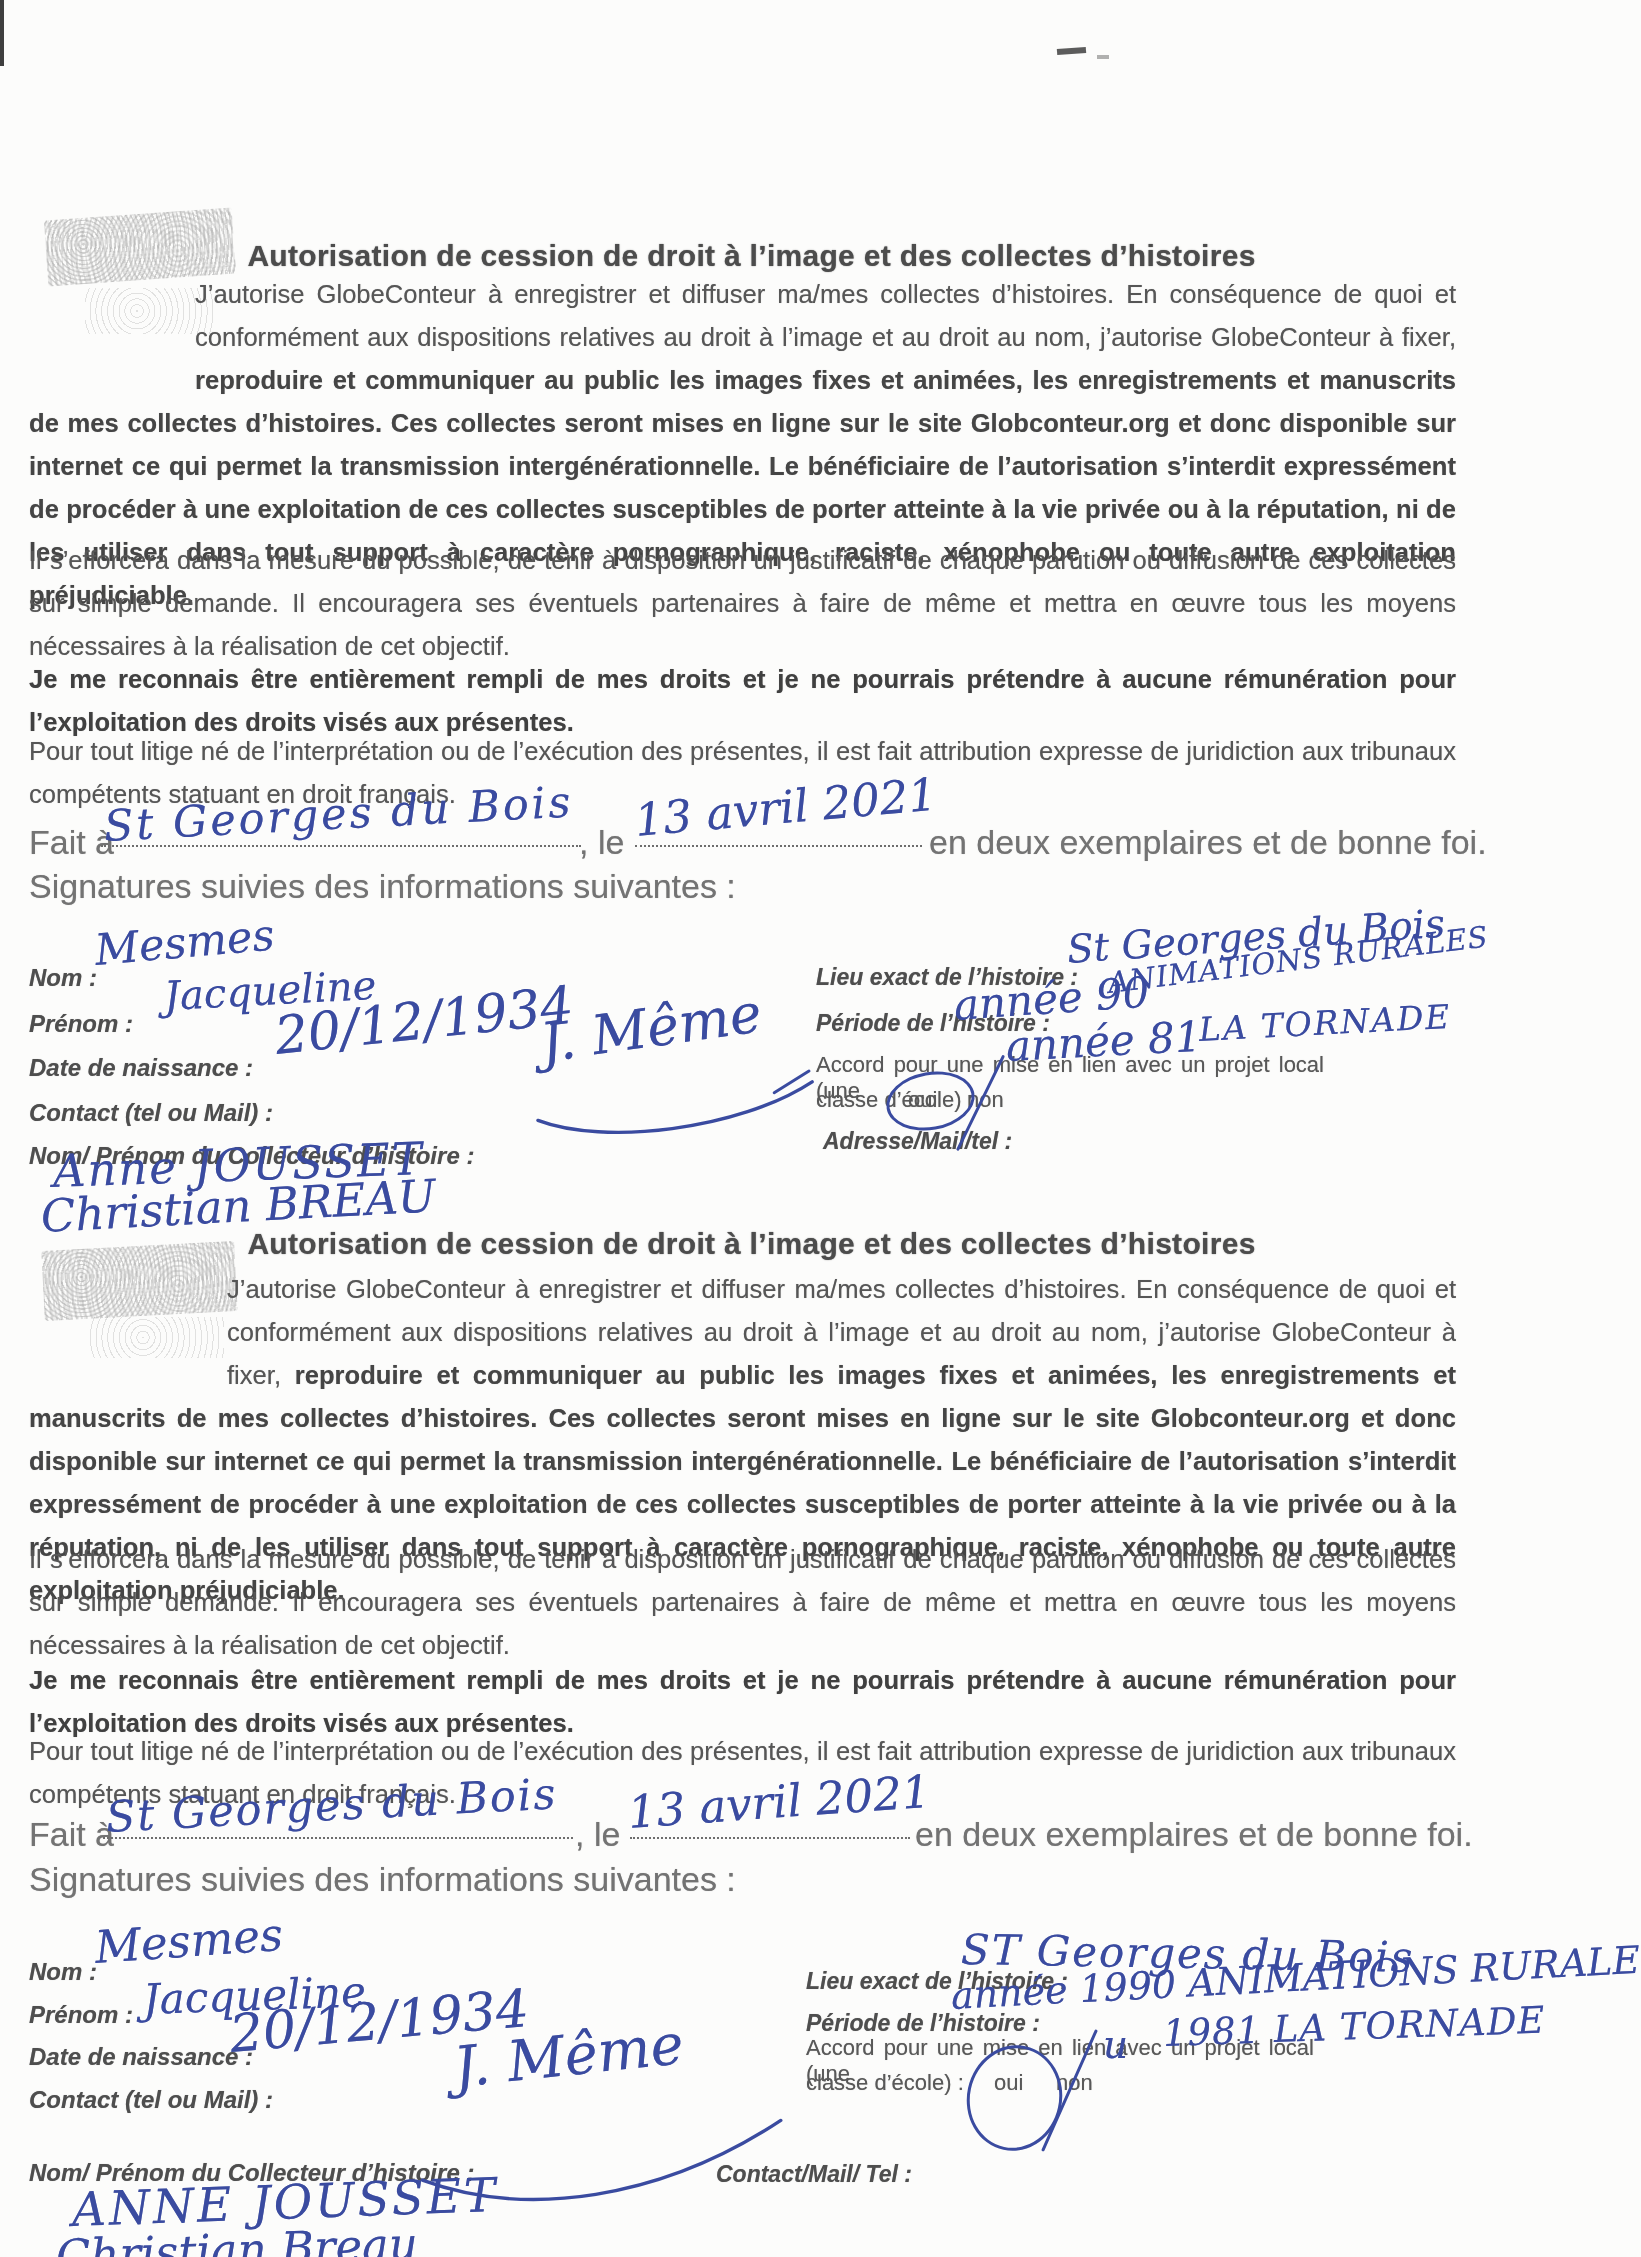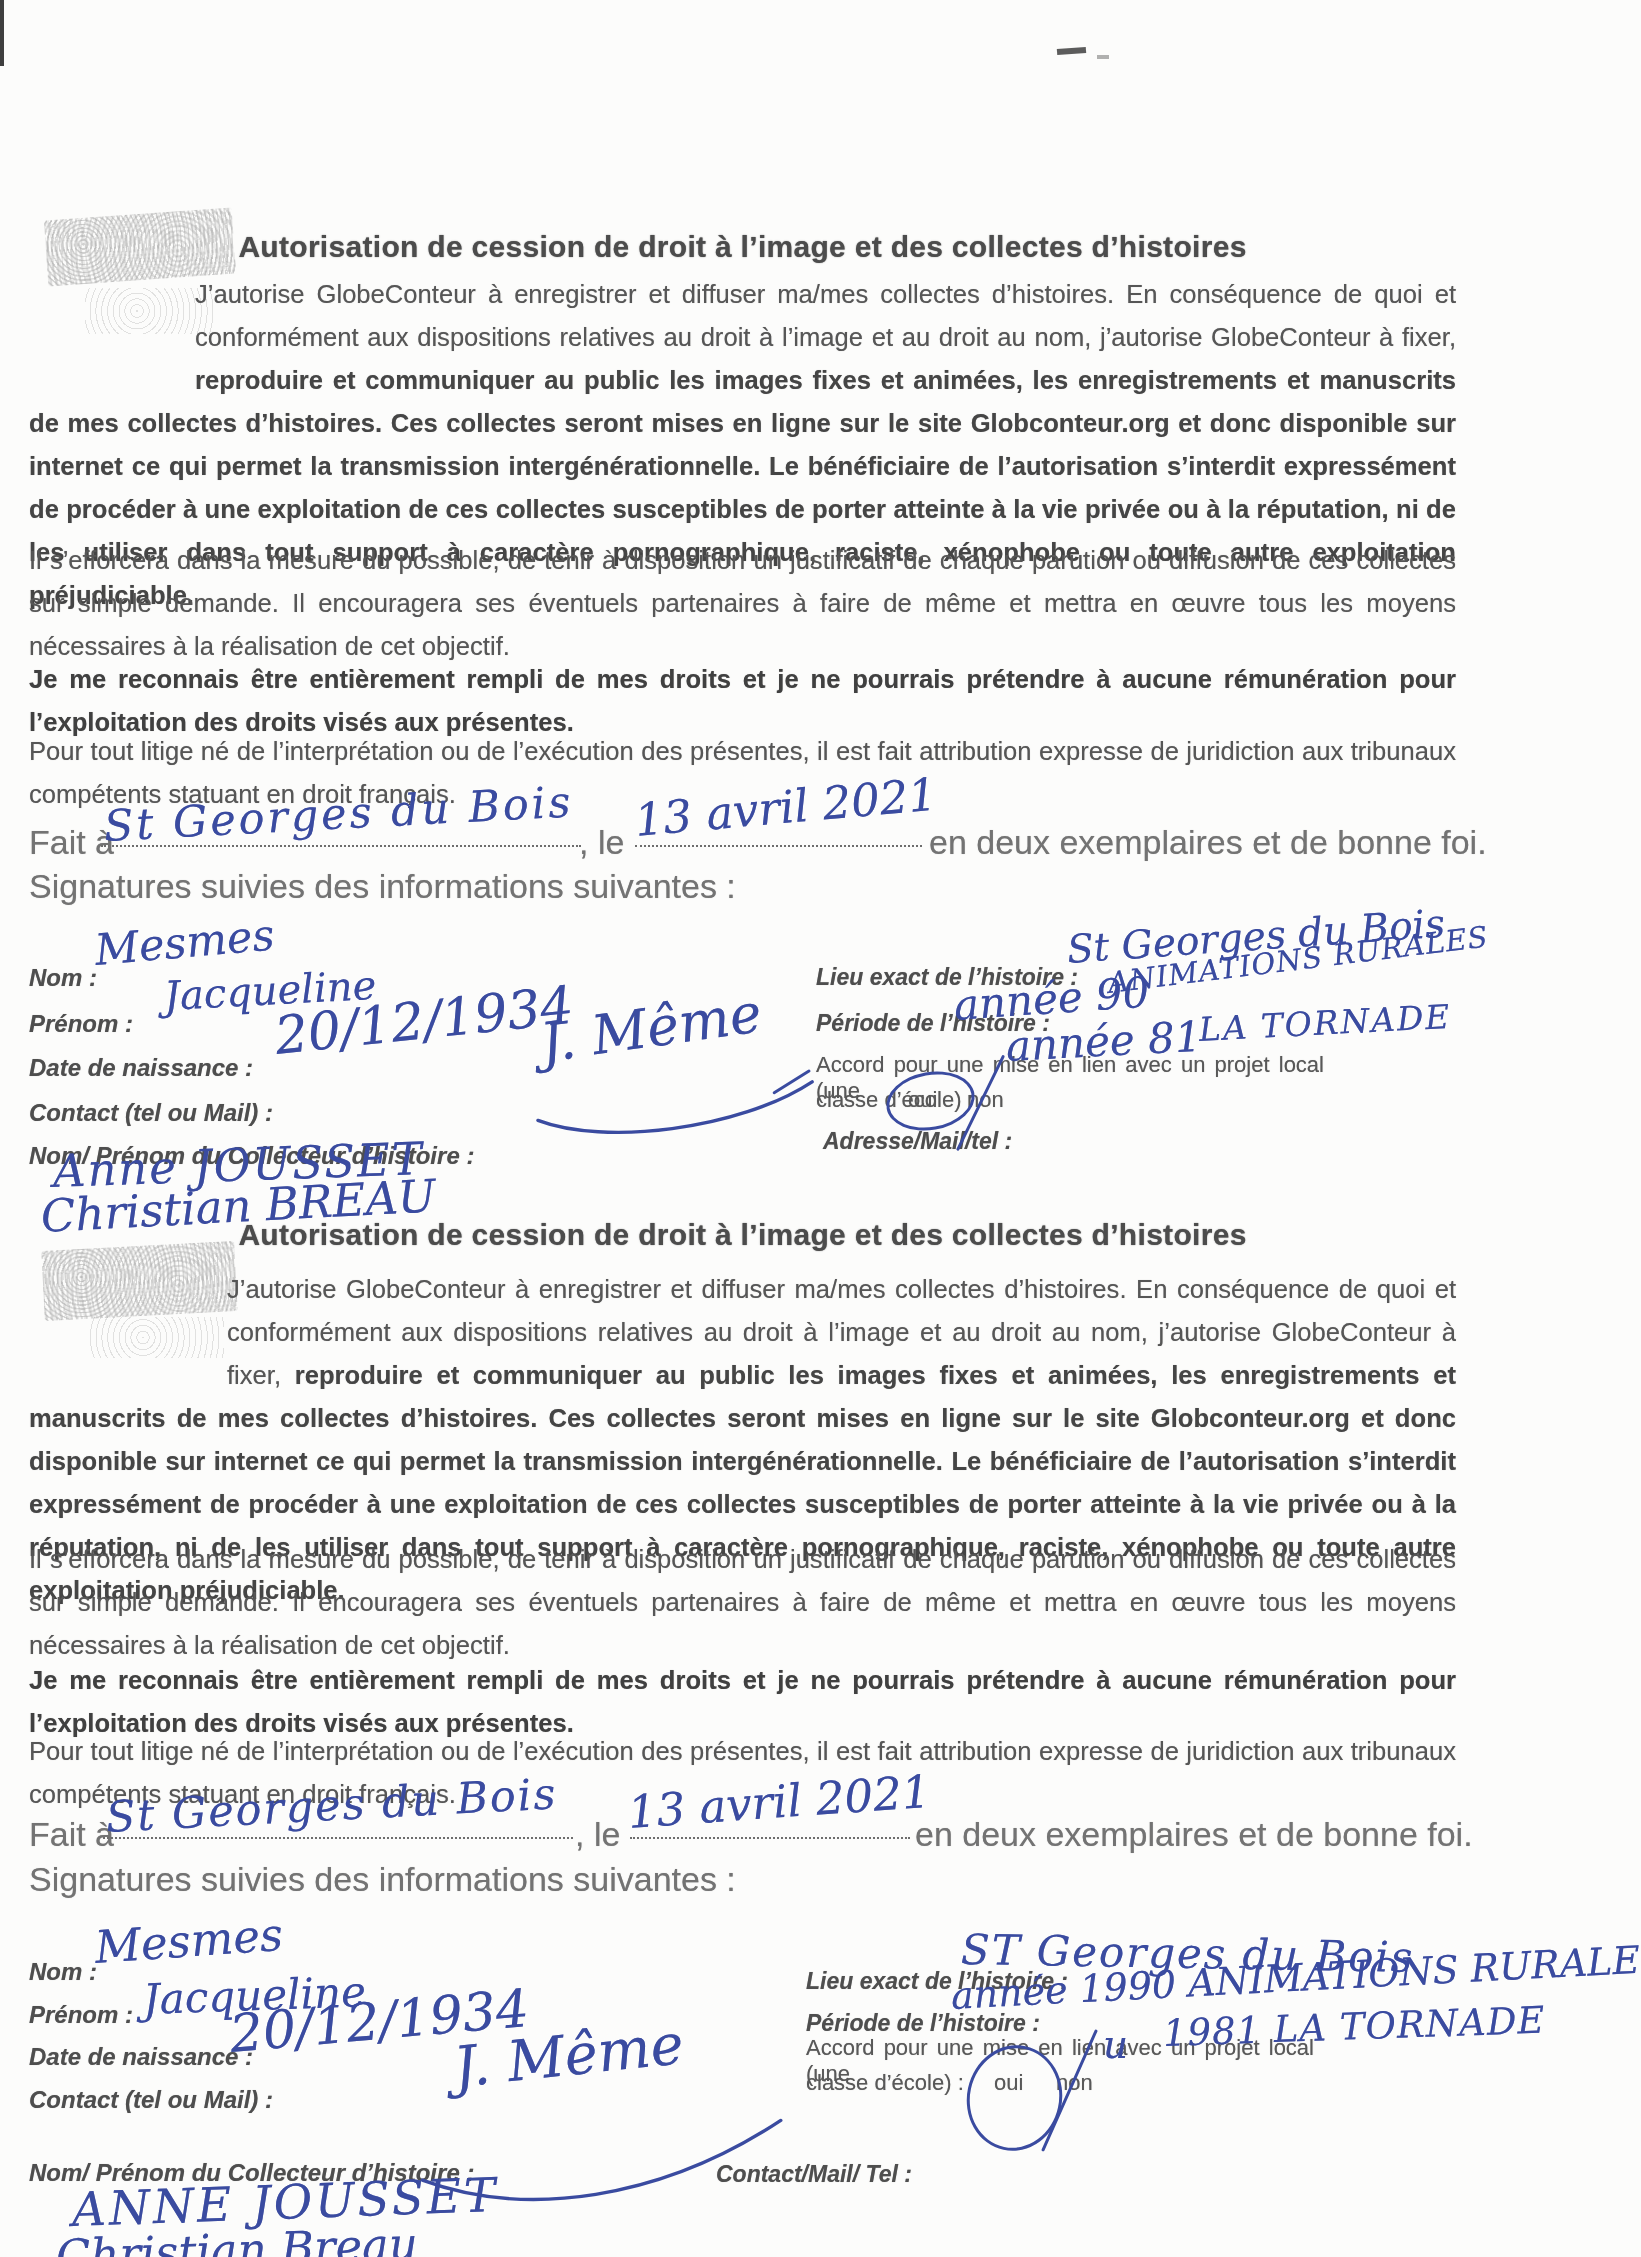--- a/index.html
+++ b/index.html
@@ -1,21 +1,21 @@
 <!DOCTYPE html>
 <html lang="fr"><head>
 <meta charset="utf-8">
 <style>
   html,body{margin:0;padding:0;background:#e9e9e7;}
   .page{position:relative;width:1641px;height:2257px;margin:0 auto;background:#fcfcfb;overflow:hidden;
         font-family:"Liberation Sans",sans-serif;}
   .abs{position:absolute;}
   .print{color:#4b4b4b;text-shadow:0 0 0.7px rgba(90,90,90,.55);z-index:2;}
   .title{font-size:30px;font-weight:700;color:#4c4c4c;letter-spacing:0.3px;text-align:center;
-         text-shadow:0 0 1.2px rgba(70,70,70,.8);margin:0;}
+         text-shadow:0 0 1.2px rgba(70,70,70,.8);margin:9px;}
   .body-par{font-size:25.6px;line-height:43px;text-align:justify;color:#565656;}
   .b600{font-weight:600;color:#454545;}
   .b700{font-weight:700;color:#404040;}
   .plain{font-size:34px;color:#737373;white-space:nowrap;}
   .lbl{font-style:italic;font-weight:700;font-size:24px;color:#4e4e4e;white-space:nowrap;}
   .lbl-r{font-style:italic;font-weight:700;font-size:23px;color:#4e4e4e;white-space:nowrap;}
   .accord{font-size:22px;color:#585858;}
   .dots{border-bottom:2.9px dotted #6d6d6d;height:21px;z-index:1;}
   .spacer{display:block;float:left;}
   .hw{font-family:"DejaVu Serif",serif;font-style:italic;color:#3a4ba0;white-space:nowrap;

